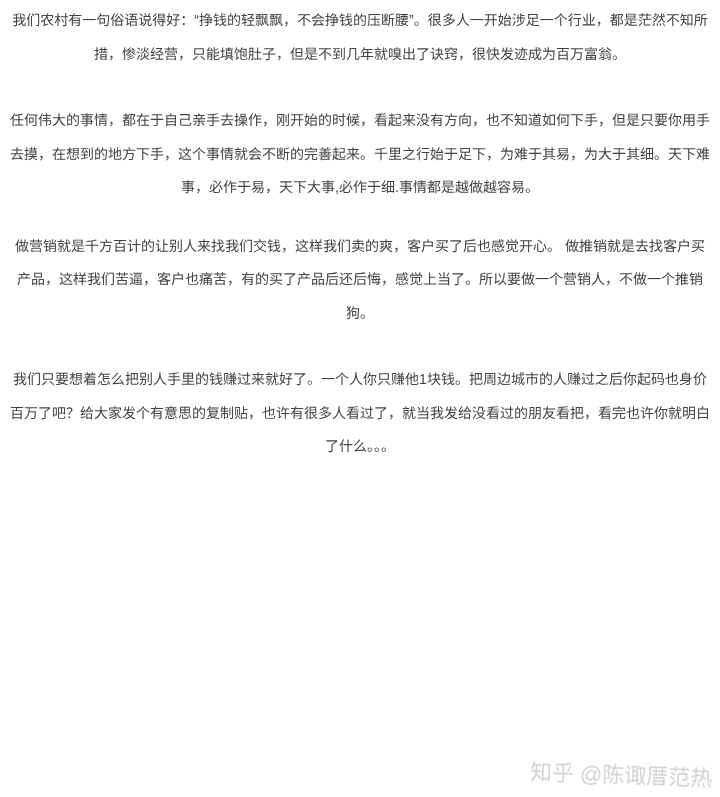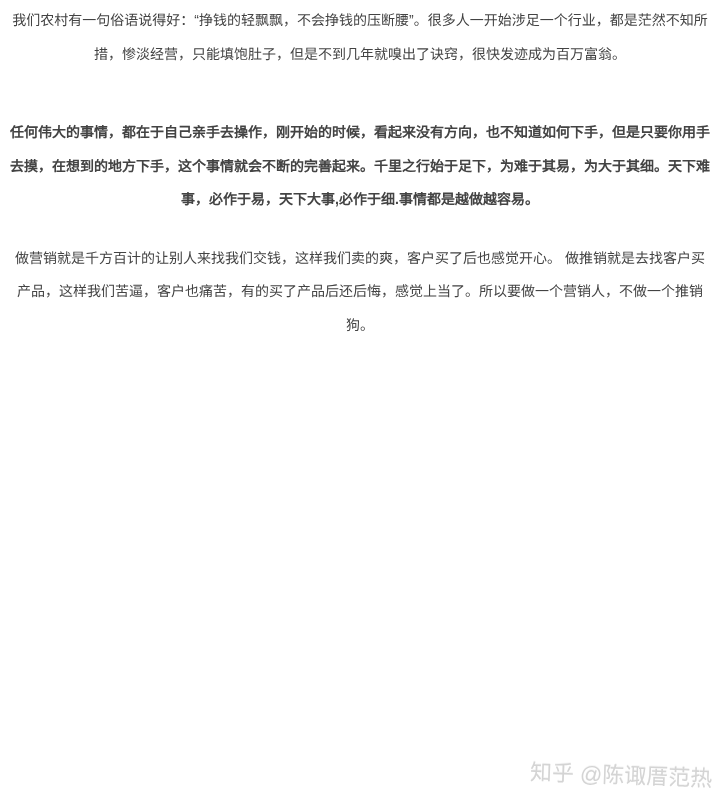--- a/index.html
+++ b/index.html
@@ -20,22 +20,21 @@
   .para {
     margin: 0 0 25px 0;
     font-size: 14px;
     line-height: 33.5px;
     color: #434343;
     letter-spacing: 0;
     word-break: break-all;
     text-align: center;
   }
   .para--spaced {
-    margin-top: 45px;
-    font-weight: bold;
+    margin-top: 33px;
   }
   .watermark {
     position: absolute;
     top: 757px;
     right: 8px;
     font-size: 22px;
     color: #d4d4d4;
     white-space: nowrap;
     transform: rotate(2deg);
     text-shadow: 0 1px 0 rgba(255,255,255,0.9), 0 -1px 0 rgba(0,0,0,0.04);
@@ -46,15 +45,16 @@
 <body>
 
 <main class="page">
   <p class="para">我们农村有一句俗语说得好：“挣钱的轻飘飘，不会挣钱的压断腰”。很多人一开始涉足一个行业，都是茫然不知所措，惨淡经营，只能填饱肚子，但是不到几年就嗅出了诀窍，很快发迹成为百万富翁。</p>
 
 
   <p class="para para--spaced">任何伟大的事情，都在于自己亲手去操作，刚开始的时候，看起来没有方向，也不知道如何下手，但是只要你用手去摸，在想到的地方下手，这个事情就会不断的完善起来。千里之行始于足下，为难于其易，为大于其细。天下难事，必作于易，天下大事,必作于细.事情都是越做越容易。</p>
 
   <p class="para">做营销就是千方百计的让别人来找我们交钱，这样我们卖的爽，客户买了后也感觉开心。 做推销就是去找客户买产品，这样我们苦逼，客户也痛苦，有的买了产品后还后悔，感觉上当了。所以要做一个营销人，不做一个推销狗。</p>
 
+  <p class="para para--spaced">我们只要想着怎么把别人手里的钱赚过来就好了。一个人你只赚他1块钱。把周边城市的人赚过之后你起码也身价百万了吧？给大家发个有意思的复制贴，也许有很多人看过了，就当我发给没看过的朋友看把，看完也许你就明白了什么。。。</p>
 
   <span class="watermark">知乎 @陈诹厝范热</span>
 </main>
 
 </body></html>

